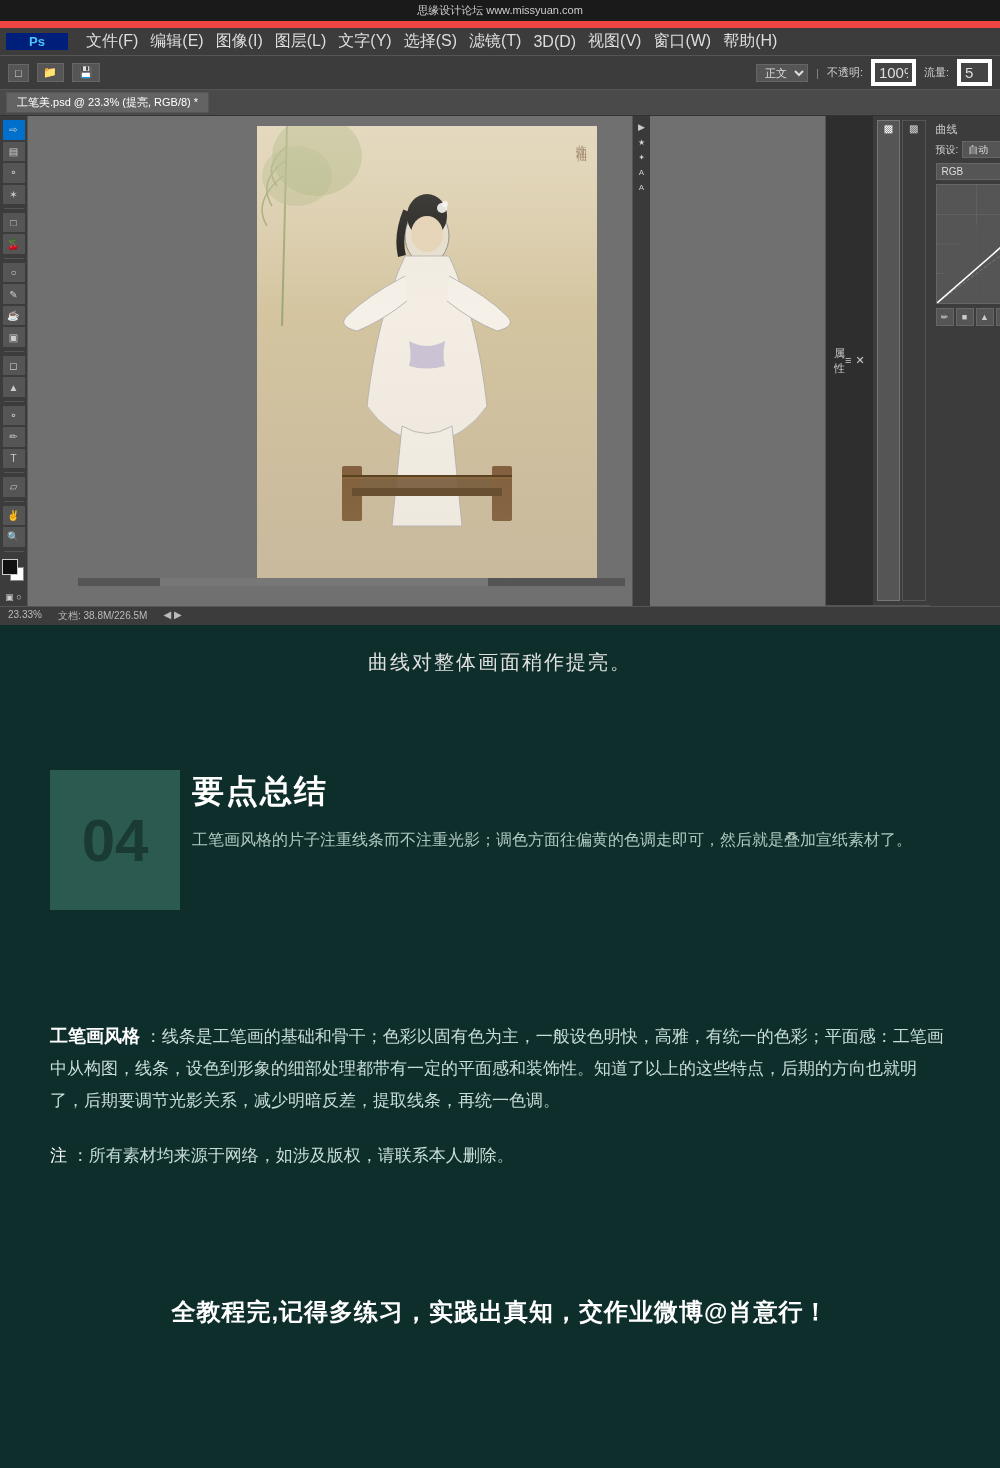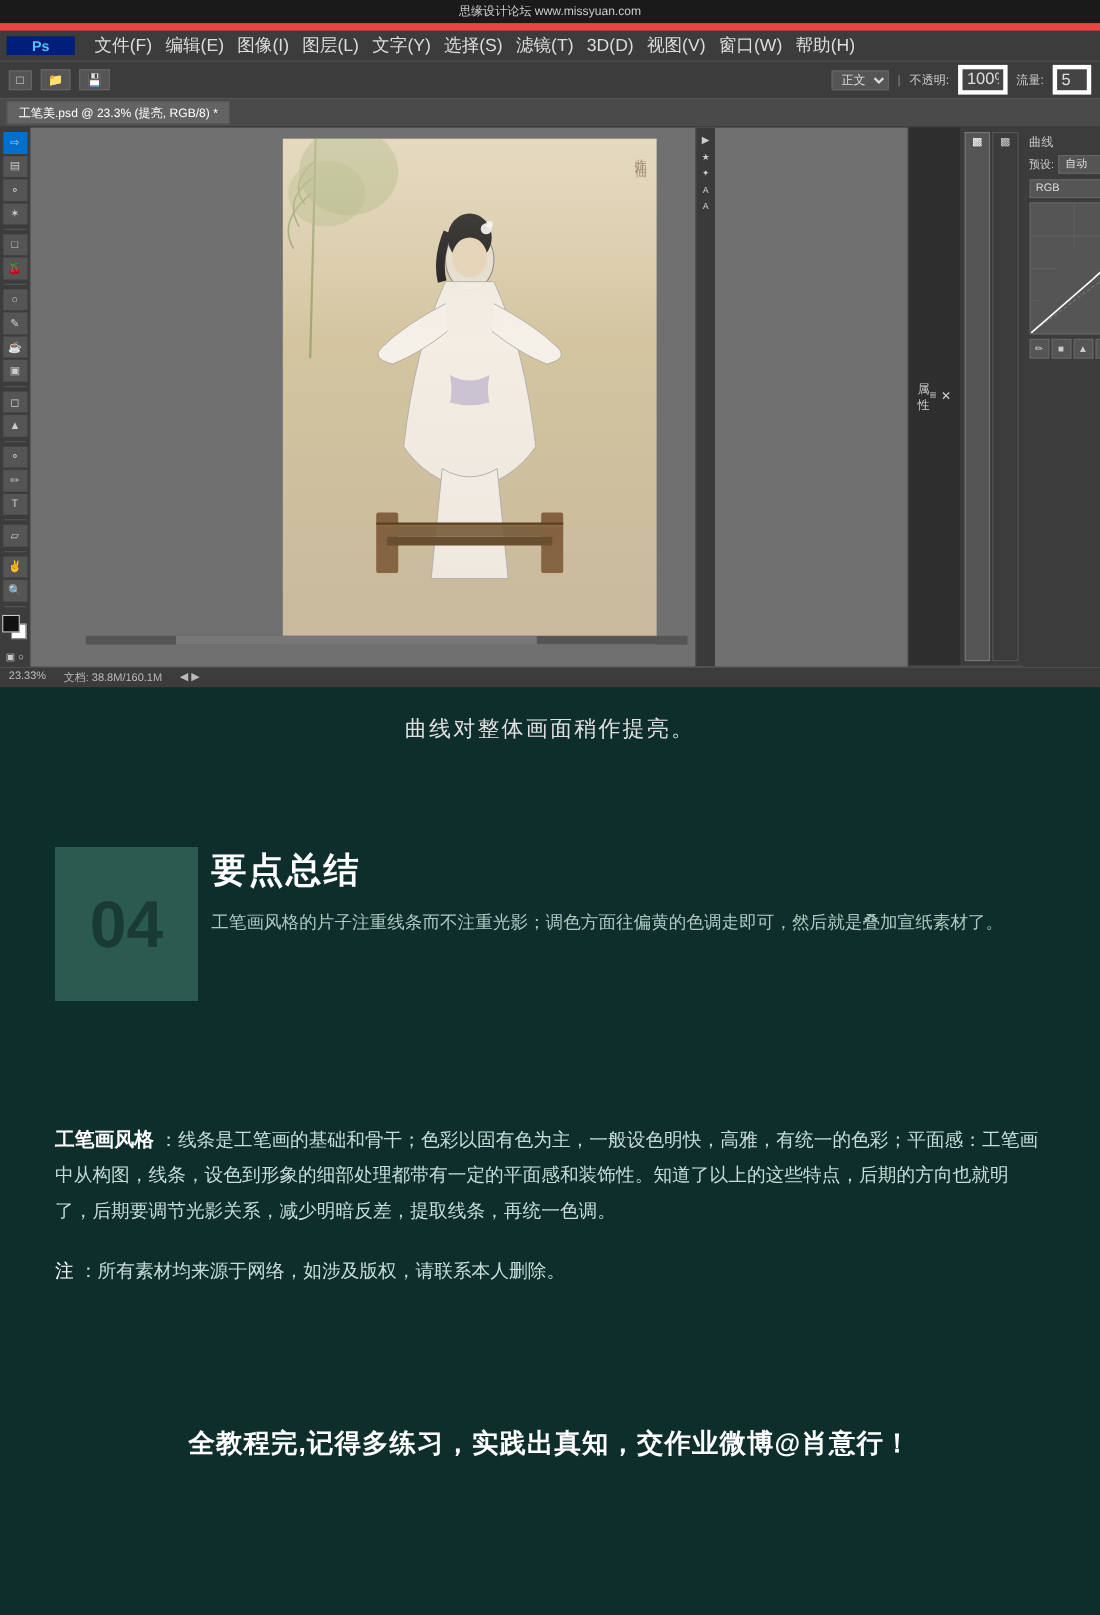--- a/index.html
+++ b/index.html
@@ -554,21 +554,21 @@
           <div class="ps-curves-tool-icon">🗑</div>
         </div>
       </div>
     </div>
   </div>
 
 </div>
 
 <div class="ps-statusbar">
   <span>23.33%</span>
-  <span>文档: 38.8M/160.1M</span>
+  <span>文档: 38.8M/226.5M</span>
   <span>◀ ▶</span>
 </div>
 
 <div class="ps-caption">
   <span>曲线对整体画面稍作提亮。</span>
 </div>
 
 <div class="section-gap"></div>
 
 <div class="section-04">

